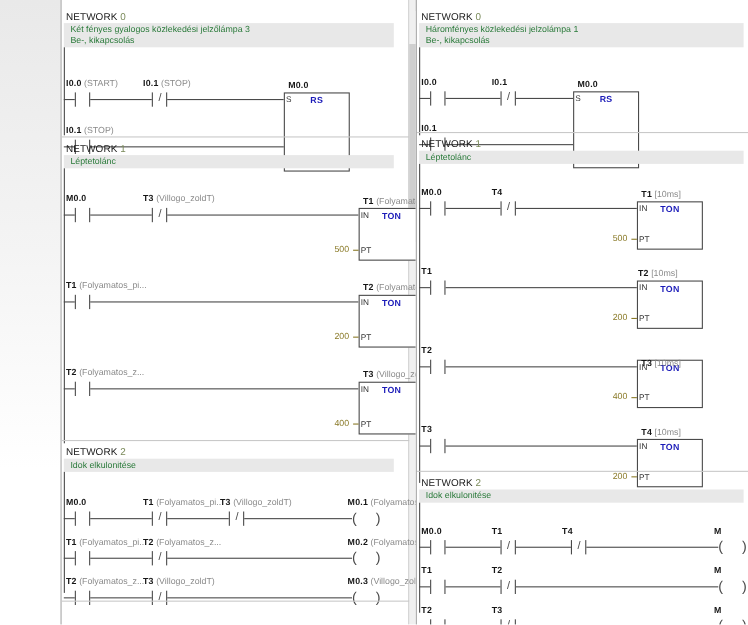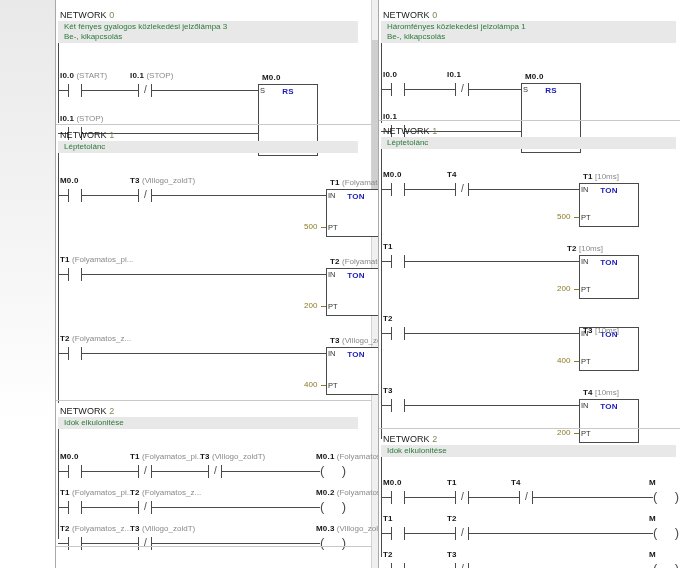--- a/index.html
+++ b/index.html
@@ -414,21 +414,21 @@
             <div class="bar l"></div>
             <div class="bar r"></div>
           </div>
           <div class="lbl" style="left: 2px; top: 93px;"><span class="addr">T1</span></div>
           <div class="wire" style="left: 24px; top: 112px; width: 174px;"></div>
           <div class="fb" style="left: 198px; top: 106px; width: 60px; height: 44px;">
             <div class="fbname">TON</div>
             <div class="pin" style="top: 2px;">IN</div>
             <div class="pin" style="top: 30px;">PT</div>
           </div>
-          <div class="lbl" style="left: 186px; top: 95px;"><span class="addr">T2</span><span class="sym"> [10ms]</span></div>
+          <div class="lbl" style="left: 199px; top: 95px;"><span class="addr">T2</span><span class="sym"> [10ms]</span></div>
           <div class="pt-val" style="left: 176px; top: 135px;">200</div>
           <div class="pt-dash" style="left: 193px; top: 140px;"></div>
           <div class="wire" style="left: 0px; top: 184px; width: 10px;"></div>
           <div class="contact" style="left: 10px; top: 178px;">
             <div class="bar l"></div>
             <div class="bar r"></div>
           </div>
           <div class="lbl" style="left: 2px; top: 165px;"><span class="addr">T2</span></div>
           <div class="wire" style="left: 24px; top: 184px; width: 174px;"></div>
           <div class="fb" style="left: 198px; top: 178px; width: 60px; height: 44px;">

